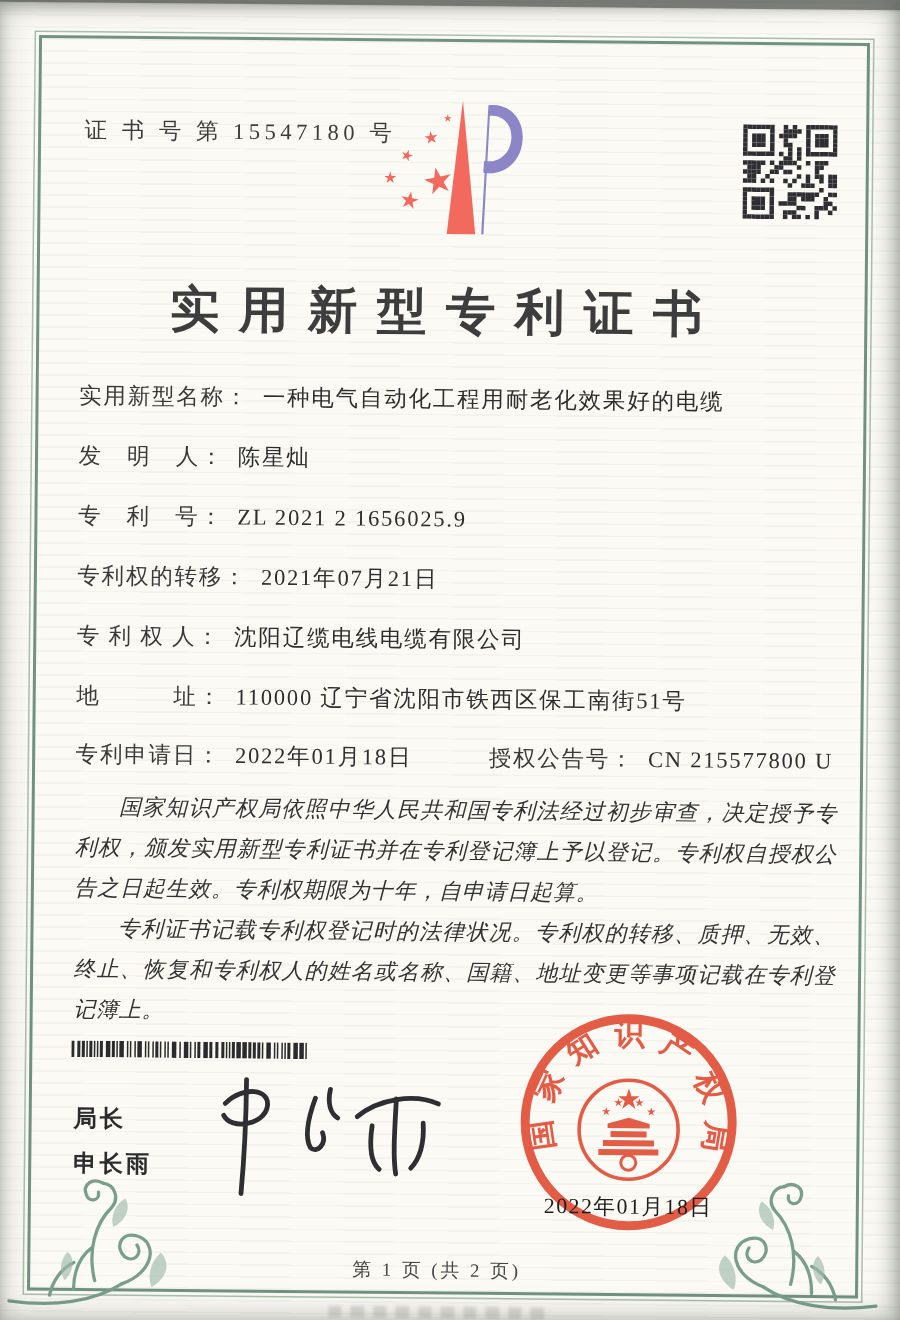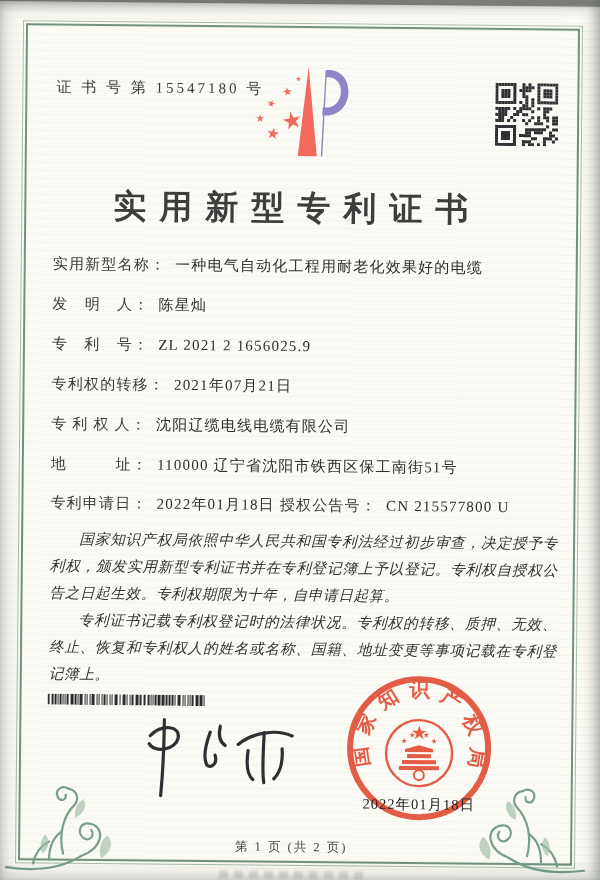--- a/index.html
+++ b/index.html
@@ -20,21 +20,21 @@
   .frame::after{content:"";position:absolute;inset:2px;border:2px solid #72927f;}
   .cert-no{position:absolute;left:58px;top:76px;font-size:15px;letter-spacing:3px;color:#3c3c3c;}
   .logo{position:absolute;left:252px;top:60px;width:100px;height:95px;}
   .qr{position:absolute;left:497px;top:77px;width:63px;height:63px;}
   .title{position:absolute;left:0;top:182px;width:600px;margin:0;text-align:center;
        font-size:33px;font-weight:bold;letter-spacing:13px;color:#3d3d3d;}
   .field-row{position:absolute;left:56px;right:30px;font-size:15px;color:#333;
        letter-spacing:1.2px;white-space:nowrap;}
   .flabel{color:#3a3a3a;}
   .fvalue{margin-left:9px;color:#2e2e2e;}
-  .pair2{}
+  .pair2{margin-left:46px;}
   .body-text{position:absolute;left:56px;right:46px;top:524px;font-size:14.6px;
        line-height:27px;color:#333;font-style:italic;text-align:justify;letter-spacing:.6px;}
   .body-text p{margin:0;text-indent:2em;}
   .barcode{position:absolute;left:55px;top:692px;width:162px;height:11px;}
   .signer{position:absolute;left:57px;top:730px;font-family:"Liberation Sans","DejaVu Sans",sans-serif;
        font-size:15.5px;font-weight:600;color:#2c2c2c;line-height:30px;letter-spacing:2px;}
   .signature{position:absolute;left:138px;top:705px;width:175px;height:95px;}
   .seal{position:absolute;left:352px;top:668px;width:150px;height:150px;opacity:.92;}
   .seal-date{position:absolute;left:371px;top:790px;font-size:14.5px;color:#1d1d1d;
        letter-spacing:1px;z-index:8;}
@@ -397,20 +397,24 @@
         <rect x="135" y="0" width="1" height="11" fill="#2b2b2e"></rect>
         <rect x="137" y="0" width="1" height="11" fill="#2b2b2e"></rect>
         <rect x="140" y="0" width="1" height="11" fill="#2b2b2e"></rect>
         <rect x="142" y="0" width="1" height="11" fill="#2b2b2e"></rect>
         <rect x="144" y="0" width="2" height="11" fill="#2b2b2e"></rect>
         <rect x="148" y="0" width="3" height="11" fill="#2b2b2e"></rect>
         <rect x="152" y="0" width="3" height="11" fill="#2b2b2e"></rect>
         <rect x="156" y="0" width="1" height="11" fill="#2b2b2e"></rect>
       </svg>
 
+    <div class="signer">
+      <div>局长</div>
+      <div>申长雨</div>
+    </div>
 
     <svg class="signature" viewBox="0 0 175 95">
       <g stroke="#2f2f33" stroke-width="3.2" fill="none" stroke-linecap="round" stroke-linejoin="round">
         <path d="M20 28 C32 16 50 18 48 30 C46 42 24 46 19 36"></path>
         <path d="M34 12 C34 36 33 64 31 88"></path>
         <path d="M80 24 C75 38 73 50 77 57 C81 61 88 55 85 47"></path>
         <path d="M90 18 C88 27 90 34 95 37"></path>
         <path d="M108 36 C122 24 146 20 162 27"></path>
         <path d="M134 24 C133 46 132 62 134 74"></path>
         <path d="M118 42 C116 57 118 67 123 71"></path>

